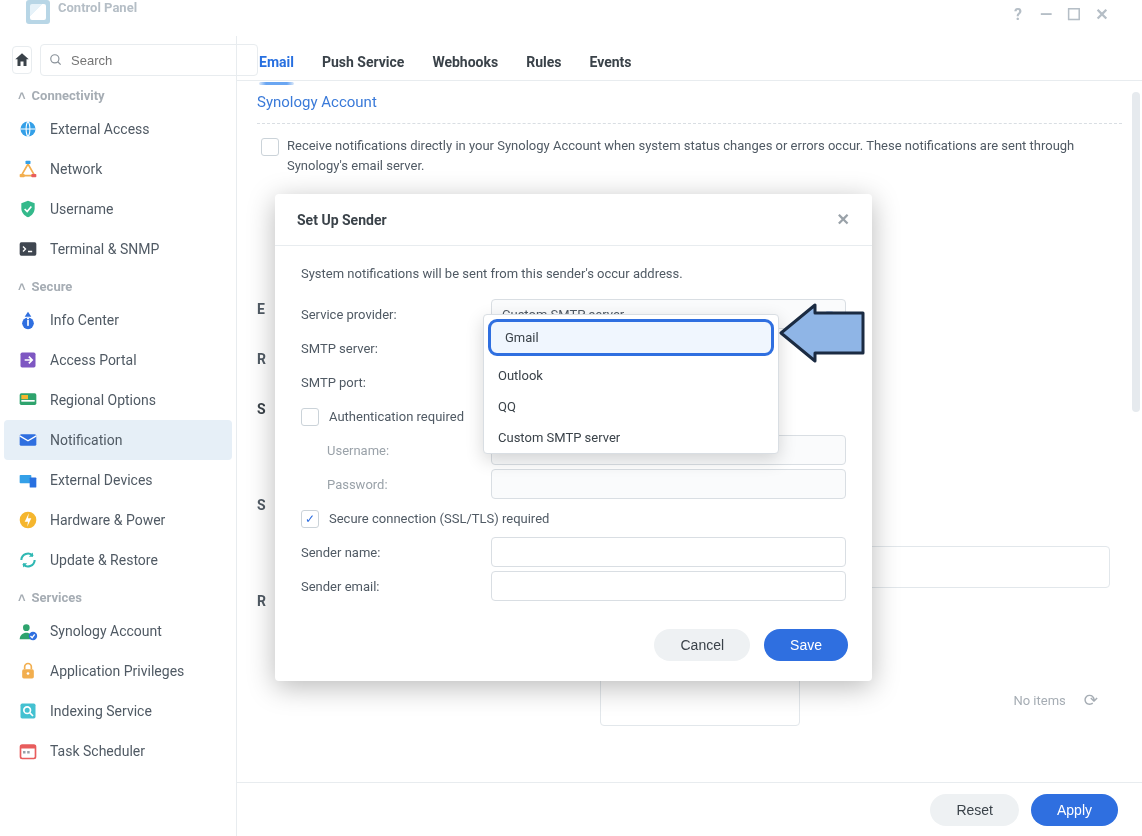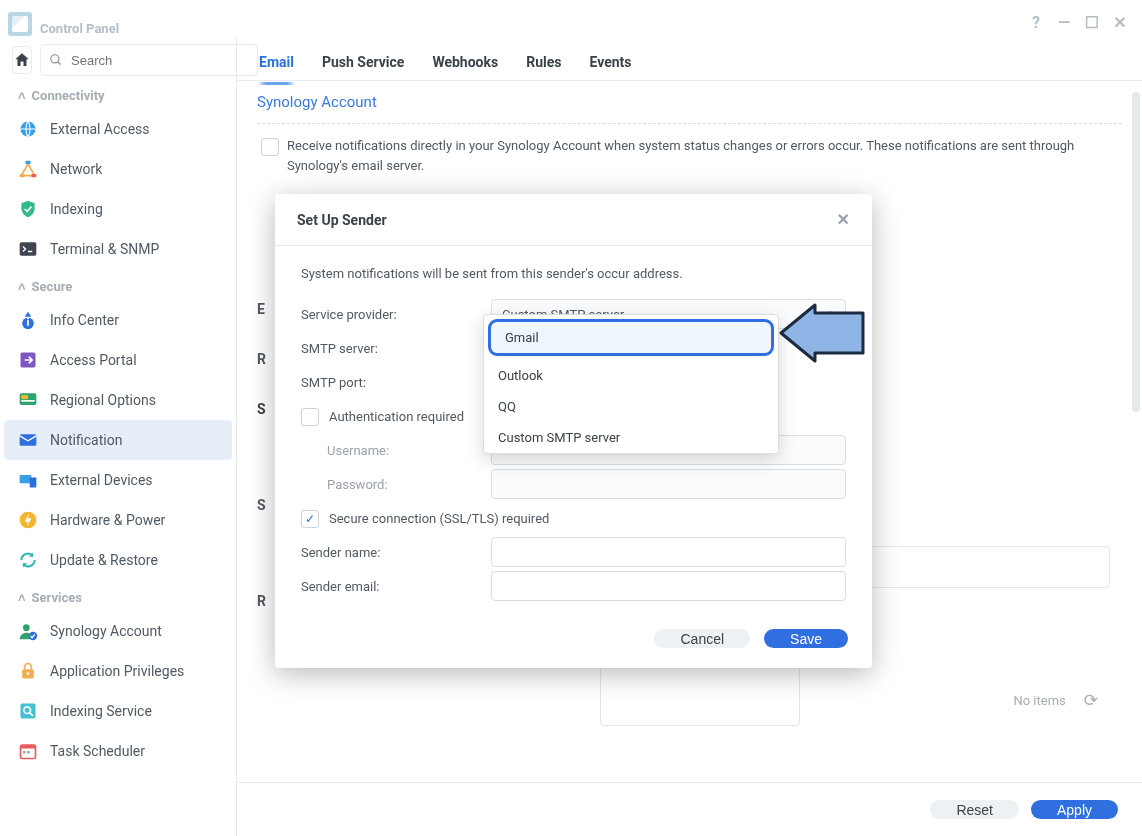--- a/index.html
+++ b/index.html
@@ -1,18 +1,18 @@
 <!DOCTYPE html>
 <html><head>
 <meta charset="utf-8">
 <style>
 html,body{margin:0;padding:0;height:100%;width:100%;font-family:-apple-system,BlinkMacSystemFont,"Segoe UI",Roboto,Arial,sans-serif;font-size:13px;color:#505A64;background:#fff;overflow:hidden}
 *{box-sizing:border-box}
 .window{width:1142px;height:836px;position:relative;background:#fff;display:flex;flex-direction:column}
-.titlebar{height:36px;display:flex;align-items:flex-end;padding:0 8px;color:#B5BEC6;font-weight:700}
+.titlebar{height:36px;display:flex;align-items:flex-start;padding:0 26px;color:#B5BEC6;font-weight:700}
 .titlebar-icon{width:24px;height:24px;background:#B8D6E6;border-radius:3px;margin-right:8px;position:relative}
 .titlebar-icon::after{content:"";position:absolute;inset:4px;background:linear-gradient(135deg,#E6F2F9 40%,#fff 40%);border-radius:2px}
 .titlebar-spacer{flex:1}
 .winbtn{width:28px;height:28px;display:flex;align-items:center;justify-content:center;color:#B5BEC6;font-size:16px}
 .body{flex:1;display:flex;min-height:0}
 .sidebar{width:237px;border-right:1px solid #E8ECEF;display:flex;flex-direction:column}
 .search-row{display:flex;align-items:center;gap:8px;padding:8px 12px}
 .home-btn{width:28px;height:28px;border:1px solid #E8ECEF;border-radius:4px;display:flex;align-items:center;justify-content:center;background:#fff}
 .search-box{flex:1;height:32px;border:1px solid #E8ECEF;border-radius:4px;display:flex;align-items:center;padding:0 8px;color:#A6ADB4;gap:6px}
 .search-box input{border:none;outline:none;flex:1;font-size:13px;color:#505A64;background:transparent}
@@ -27,21 +27,21 @@
 .tab{font-size:14px;font-weight:700;color:#3A4249;position:relative}
 .tab.active{color:#2870E0}
 .tab.active::after{content:"";position:absolute;left:0;right:0;top:28px;height:3px;background:linear-gradient(to right,#DDE9F9,#6AA6F2 20%,#6AA6F2 80%,#DDE9F9);border-radius:3px}
 .panel{flex:1;overflow:auto;padding:0 20px 14px 20px;position:relative}
 .section-title-link{color:#3A7AD9;font-size:15px;padding:12px 0;display:block}
 .divider-dots{border-top:1px dashed #D9DEE3;margin-bottom:8px}
 .chk-row{display:flex;gap:8px;align-items:flex-start;padding:4px 4px}
 .chkbox{width:18px;height:18px;border:1px solid #CBD3D9;border-radius:3px;flex:0 0 18px;margin-top:2px;background:#fff;display:inline-flex;align-items:center;justify-content:center;font-size:12px;color:#2F6FE0}
 .chk-row-text{line-height:1.5;color:#505A64}
 .footer-bar{height:54px;border-top:1px solid #E8ECEF;display:flex;align-items:center;justify-content:flex-end;padding:0 24px;gap:12px}
-.btn{height:19px;padding:0 26px;border-radius:17px;font-size:14px;display:inline-flex;align-items:center;justify-content:center;border:none}
+.btn{height:32px;padding:0 26px;border-radius:17px;font-size:14px;display:inline-flex;align-items:center;justify-content:center;border:none}
 .btn-primary{background:#2F6FE0;color:#fff}
 .btn-secondary{background:#EEF1F3;color:#3A4249}
 .scrollbar-hint{position:absolute;right:0;top:56px;bottom:56px;width:12px;display:flex;align-items:flex-start;justify-content:center}
 .scrollbar-hint div{width:8px;height:320px;background:#E6EAEE;border-radius:4px}
 .peek-left{position:absolute;left:20px;width:16px;color:#505A64}
 .peek-left div{margin-bottom:80px;font-weight:700;font-size:14px}
 .noitems{position:absolute;right:44px;bottom:72px;color:#A6ADB4;font-size:13px;display:flex;align-items:center;gap:18px}
 .refresh-icn{display:inline-block;font-size:17px}
 .please-box{position:absolute;left:600px;top:566px;width:200px;height:160px;border:1px solid #E2E7EB;border-radius:4px;padding:14px 16px;background:#fff}
 .rule-input{position:absolute;left:600px;top:546px;right:32px;height:42px;border:1px solid #E2E7EB;border-radius:4px;display:flex;align-items:center;padding:0 14px;color:#6E7781;background:#fff}
@@ -125,21 +125,21 @@
               </span>
               <span>Network</span>
             </div>
             <div class="nav-item">
               <span class="icon-slot">
                 <svg width="20" height="20" viewBox="0 0 24 24">
                   <path d="M12 2l8 3v6c0 5-3.5 9-8 11-4.5-2-8-6-8-11V5z" fill="#34B98B"></path>
                   <path d="M8 12l3 3 5-6" stroke="#fff" stroke-width="2" fill="none"></path>
                 </svg>
               </span>
-              <span>Indexing</span>
+              <span>Username</span>
             </div>
             <div class="nav-item">
               <span class="icon-slot">
                 <svg width="20" height="20" viewBox="0 0 24 24">
                   <rect x="2" y="4" width="20" height="16" rx="2" fill="#3F4650"></rect>
                   <path d="M6 9l3 3-3 3M12 15h5" stroke="#fff" stroke-width="1.6" fill="none"></path>
                 </svg>
               </span>
               <span>Terminal &amp; SNMP</span>
             </div>

